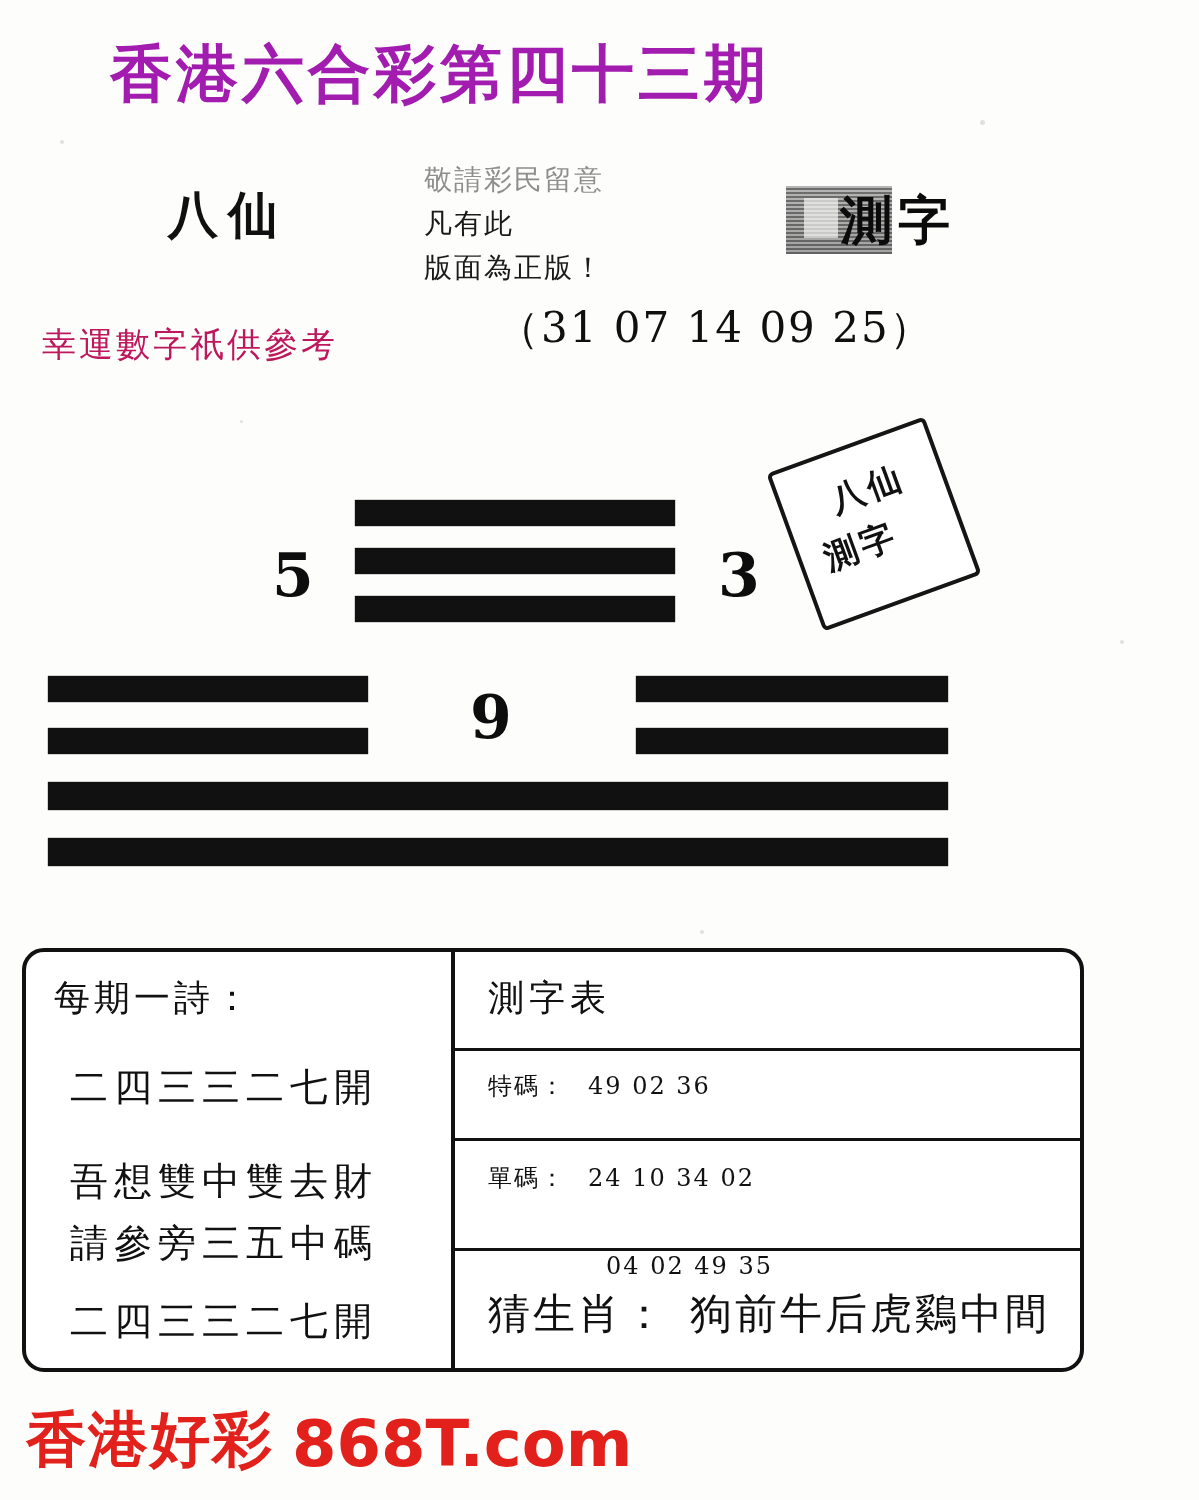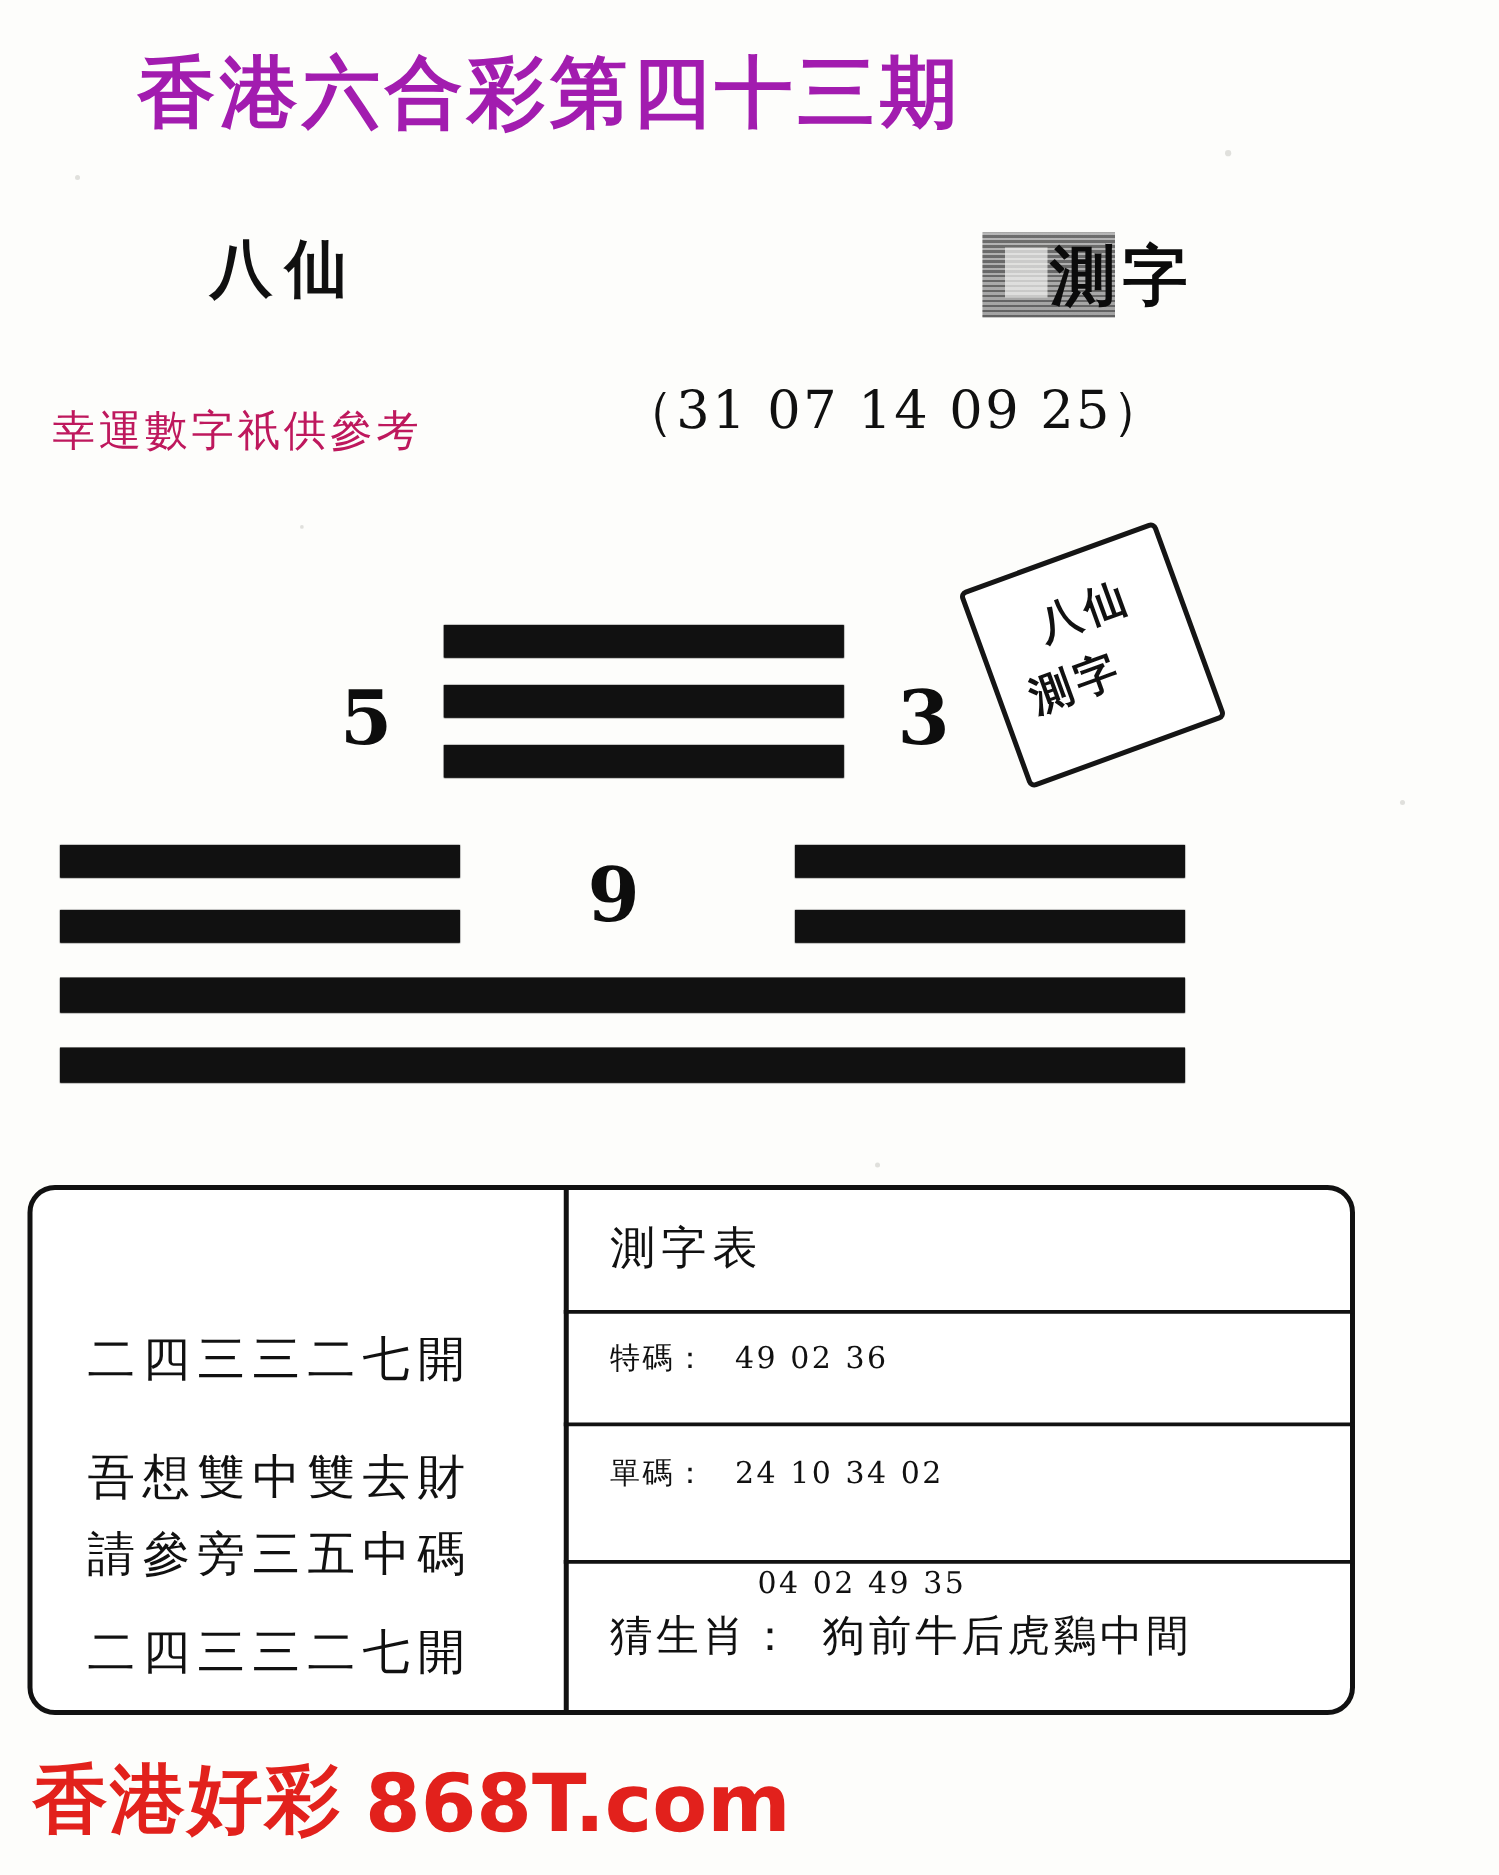--- a/index.html
+++ b/index.html
@@ -209,21 +209,21 @@
   .r-row {
     position: absolute;
     left: 462px;
     font-size: 24px;
     letter-spacing: 2px;
     white-space: nowrap;
   }
   .rr1 { top: 118px; }
   .rr2 { top: 210px; }
   .rr3 { top: 300px; left: 580px; }
-  .rr4 { top: 334px; font-size: 34px; letter-spacing: 3px; }
+  .rr4 { top: 334px; font-size: 42px; letter-spacing: 3px; }
   .r-row .gap-s { display: inline-block; width: 22px; }
 
   
   .footer {
     position: absolute;
     left: 26px;
     top: 1400px;
     display: flex;
     align-items: flex-end;
   }
@@ -257,20 +257,25 @@
   <div class="speck" style="left:60px;top:140px;width:4px;height:4px;"></div>
   <div class="speck" style="left:980px;top:120px;width:5px;height:5px;"></div>
   <div class="speck" style="left:1120px;top:640px;width:4px;height:4px;"></div>
   <div class="speck" style="left:240px;top:420px;width:3px;height:3px;"></div>
   <div class="speck" style="left:700px;top:930px;width:4px;height:4px;"></div>
 
   <div class="main-title">香港六合彩第四十三期</div>
 
   <div class="baxian">八仙</div>
 
+  <div class="notice">
+    <div class="faded">敬請彩民留意</div>
+    <div>凡有此</div>
+    <div>版面為正版！</div>
+  </div>
 
   <div class="stamp"></div>
   <div class="cezi-head">測字</div>
 
   <div class="lucky-label">幸運數字祇供參考</div>
   <div class="lucky-nums">（31 07 14 09 25）</div>
 
   <div class="hex">
     <div class="bar" style="left:355px;top:30px;width:320px;height:26px;"></div>
     <div class="bar" style="left:355px;top:78px;width:320px;height:26px;"></div>
@@ -290,20 +295,21 @@
   </div>
 
   <div class="badge">
     <span class="l1">八仙</span>
     <span class="l2">測字</span>
   </div>
 
   <div class="table-box">
     <div class="vdiv"></div>
 
+    <div class="poem-title">每期一詩：</div>
     <div class="poem-line pl1">二四三三二七開</div>
     <div class="poem-line pl2">吾想雙中雙去財</div>
     <div class="poem-line pl3">請參旁三五中碼</div>
     <div class="poem-line pl4">二四三三二七開</div>
 
     <div class="r-title">測字表</div>
     <div class="hdiv hd1"></div>
     <div class="hdiv hd2"></div>
     <div class="hdiv hd3"></div>
 

